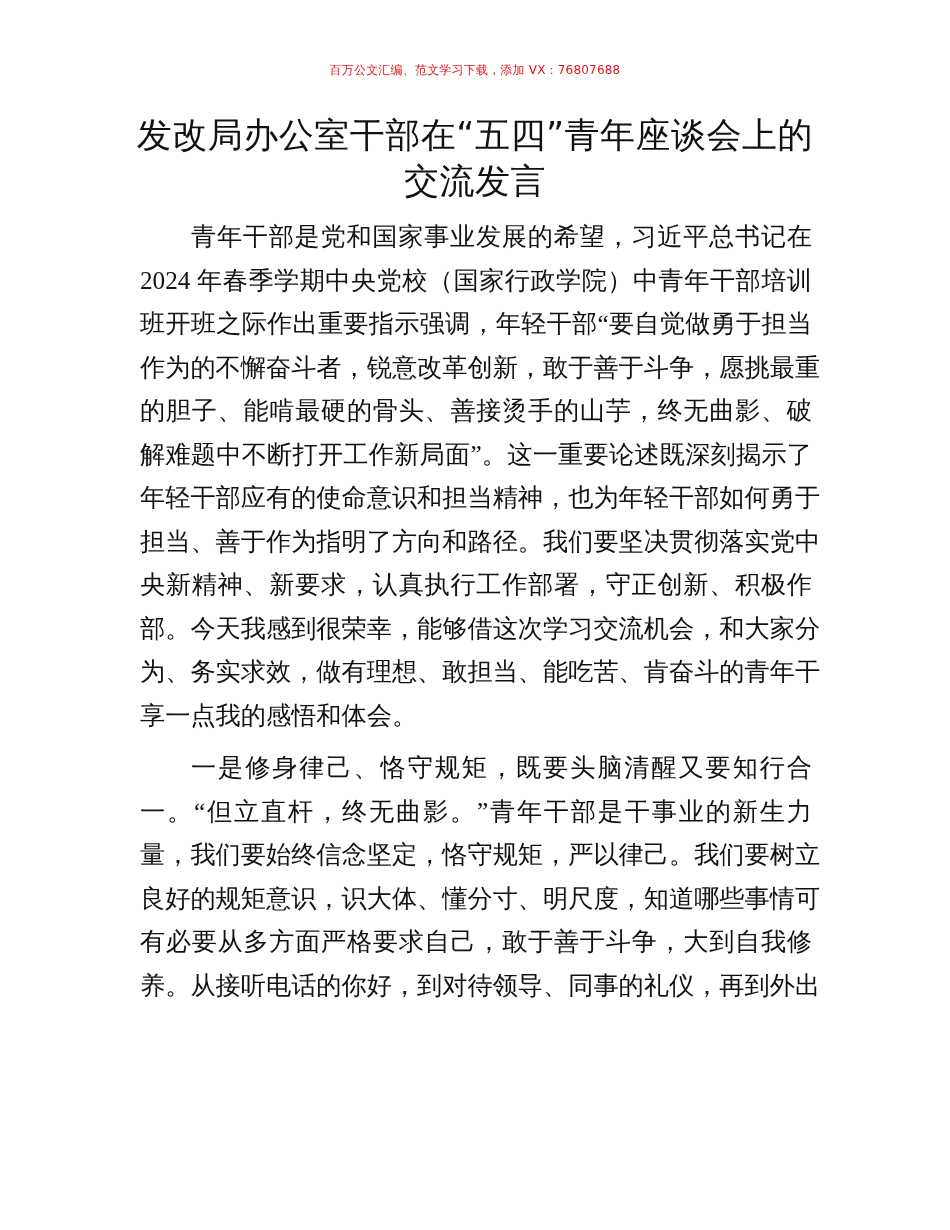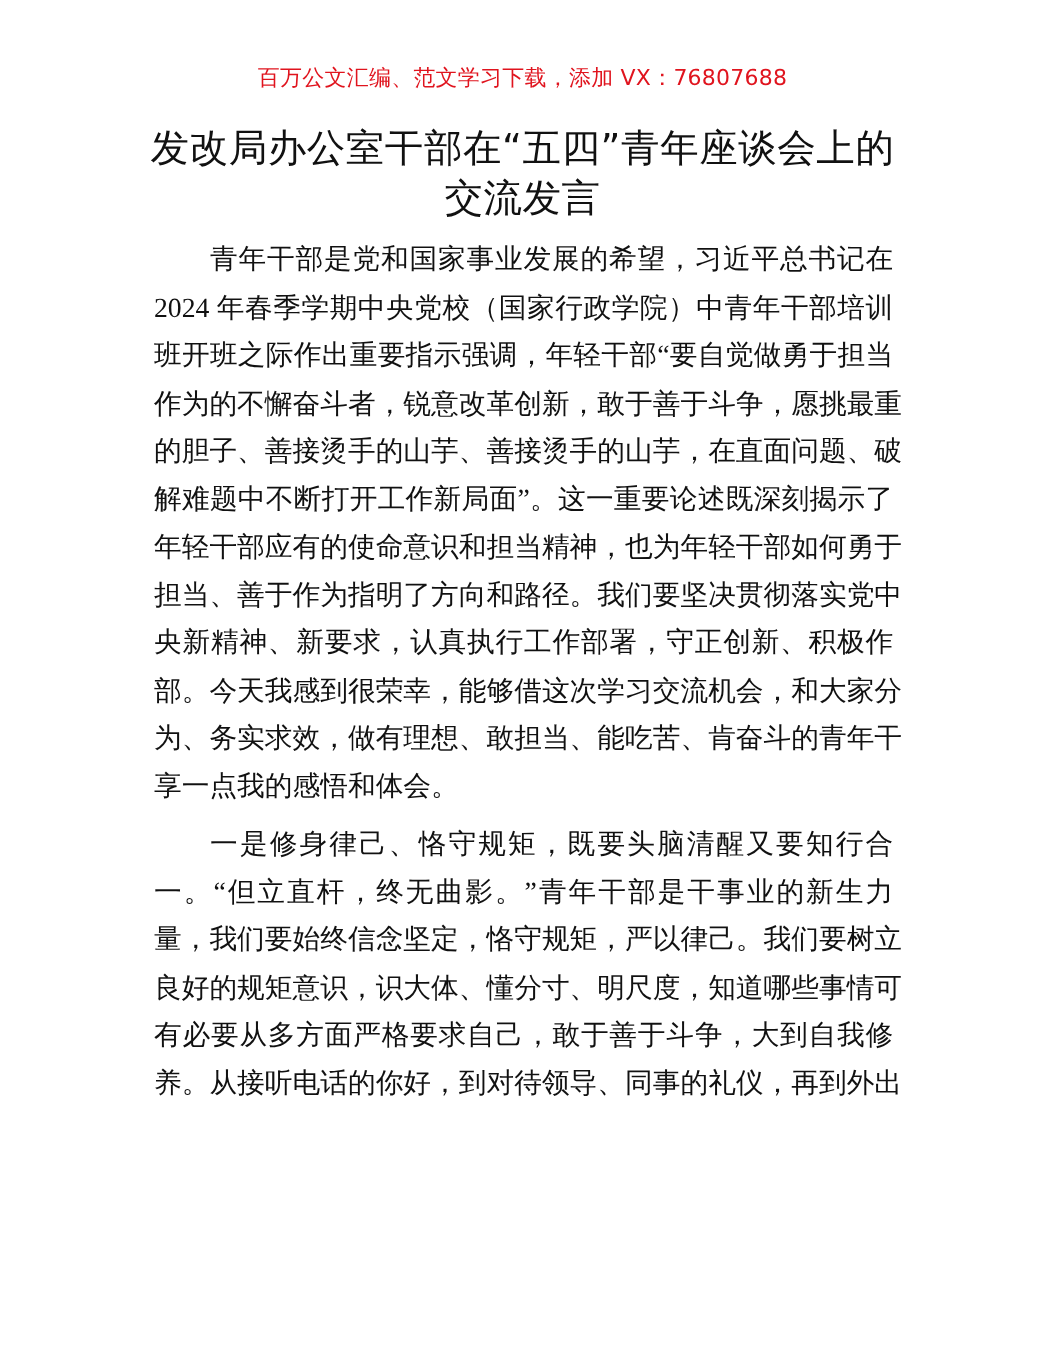--- a/index.html
+++ b/index.html
@@ -1,19 +1,19 @@
 <!DOCTYPE html>
 <html><head>
 <meta charset="utf-8">
 <style>
   html, body { margin: 0; padding: 0; background: #ffffff; }
   body { width: 950px; height: 1230px; position: relative; overflow: hidden;
          font-family: "DejaVu Sans", "Liberation Sans", sans-serif; color: #000; }
   .watermark { position: absolute; top: 56px; left: 0; width: 950px; text-align: center;
-               font-size: 20px; line-height: 28px; color: #e0141e; letter-spacing: 0.2px; }
+               font-size: 12px; line-height: 28px; color: #e0141e; letter-spacing: 0.2px; }
   .title { position: absolute; top: 112px; left: 120px; width: 710px; text-align: center;
            font-size: 35px; line-height: 46px; color: #111; letter-spacing: 0.5px; }
   .body { position: absolute; top: 215px; left: 140px; width: 672px; }
   .line { font-size: 25.2px; line-height: 43.5px; height: 43.5px; white-space: nowrap;
           text-align: justify; text-align-last: justify; color: #111; font-family: Liberation Serif, serif; }
   .line.indent { padding-left: 51px; }
   .line.last { text-align-last: left; }
   .para-gap { height: 9px; }
 </style>
 </head>
@@ -25,21 +25,21 @@
   <div>发改局办公室干部在“五四”青年座谈会上的</div>
   <div>交流发言</div>
 </div>
 
 <div class="body">
   <div>
     <div class="line indent">青年干部是党和国家事业发展的希望，习近平总书记在</div>
     <div class="line">2024 年春季学期中央党校（国家行政学院）中青年干部培训</div>
     <div class="line">班开班之际作出重要指示强调，年轻干部“要自觉做勇于担当</div>
     <div class="line">作为的不懈奋斗者，锐意改革创新，敢于善于斗争，愿挑最重</div>
-    <div class="line">的胆子、善接烫手的山芋、善接烫手的山芋，在直面问题、破</div>
+    <div class="line">的胆子、能啃最硬的骨头、善接烫手的山芋，终无曲影、破</div>
     <div class="line">解难题中不断打开工作新局面”。这一重要论述既深刻揭示了</div>
     <div class="line">年轻干部应有的使命意识和担当精神，也为年轻干部如何勇于</div>
     <div class="line">担当、善于作为指明了方向和路径。我们要坚决贯彻落实党中</div>
     <div class="line">央新精神、新要求，认真执行工作部署，守正创新、积极作</div>
     <div class="line">部。今天我感到很荣幸，能够借这次学习交流机会，和大家分</div>
     <div class="line">为、务实求效，做有理想、敢担当、能吃苦、肯奋斗的青年干</div>
     <div class="line last">享一点我的感悟和体会。</div>
   </div>
   <div class="para-gap"></div>
   <div>

